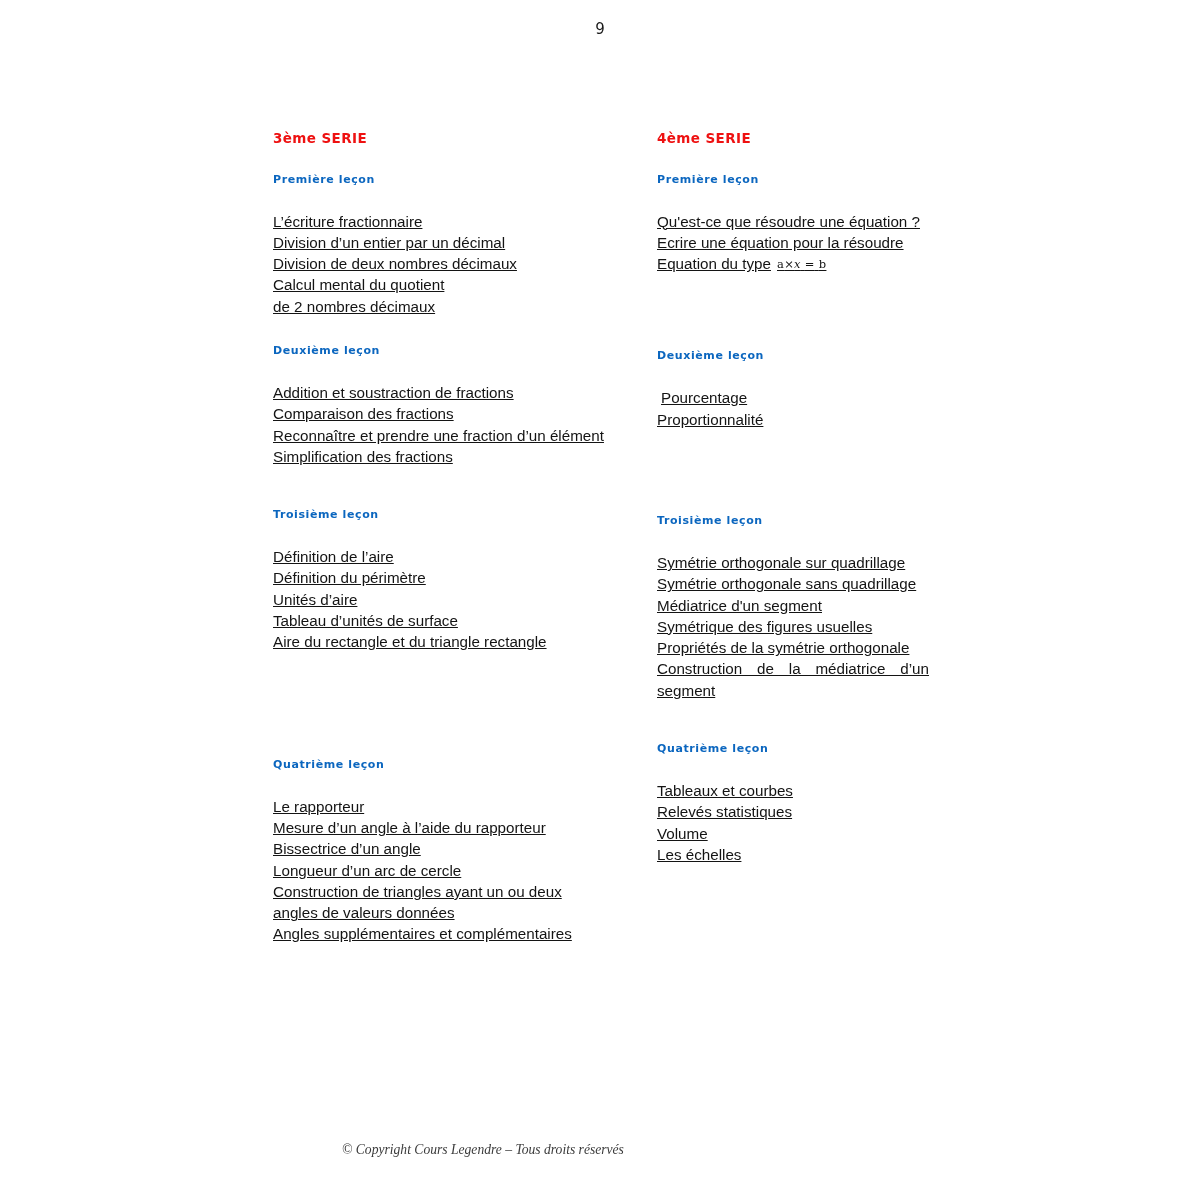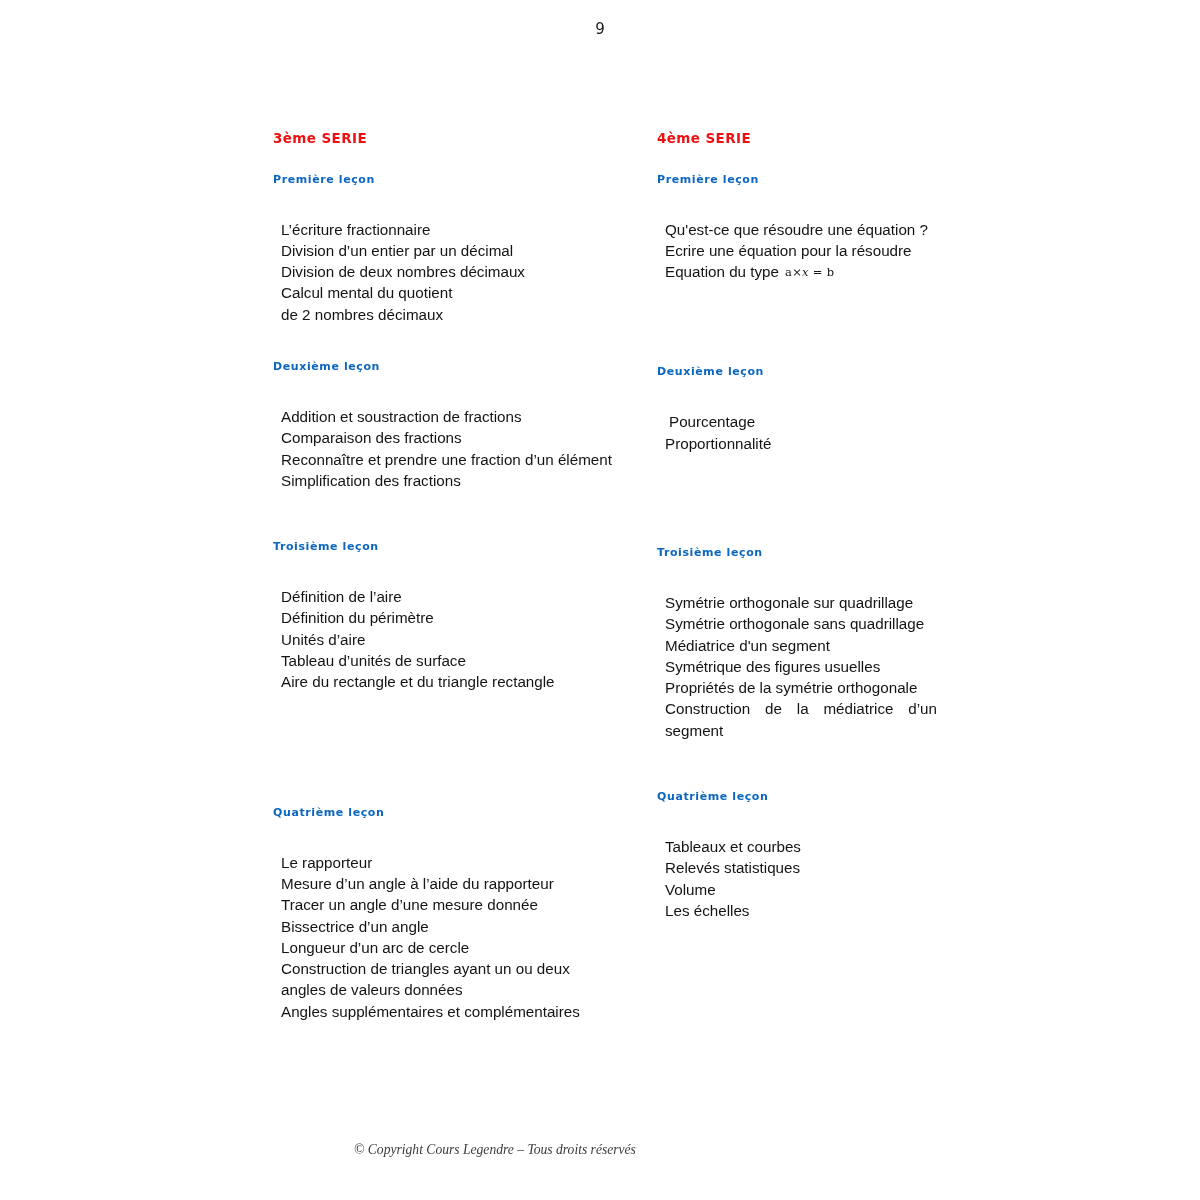--- a/index.html
+++ b/index.html
@@ -79,26 +79,27 @@
     font-size: 11px;
     letter-spacing: 0.6px;
     color: #0b66bf;
     line-height: 1;
     white-space: nowrap;
   }
 
   
   .lesson-items {
     list-style: none;
-    margin: 8px;
+    margin: 0;
     padding: 0;
     font-family: "Liberation Sans", sans-serif;
     font-size: 15.2px;
     color: #141414;
     line-height: 21.3px;
+    text-decoration: underline;
   }
   .lesson-items li {
     margin: 0;
     padding: 0;
     white-space: nowrap;
   }
   .lesson-items li.justify {
     white-space: normal;
     text-align: justify;
   }
@@ -124,21 +125,21 @@
   .gap-serie-to-lesson { height: 28px; }
   .gap-lesson-to-items { height: 26px; }
 
   .sp-1 { height: 28px; }
   .sp-2 { height: 42px; }
   .sp-3 { height: 43px; }
 
   
   .footer {
     position: absolute;
-    left: 16px;
+    left: 4px;
     bottom: 42px;
     width: 958px;
     text-align: center;
     font-family: "Liberation Serif", serif;
     font-style: italic;
     font-size: 13.6px;
     color: #3b3b3b;
   }
 </style>
 </head>
@@ -195,21 +196,20 @@
       </div>
 
       <div class="sp-3" style="height:106px"></div>
 
       <div class="blk">
         <div class="lesson-heading">Quatrième leçon</div>
         <div class="gap-lesson-to-items"></div>
         <ul class="lesson-items">
           <li>Le rapporteur</li>
           <li>Mesure d’un angle à l’aide du rapporteur</li>
-          <li>Tracer un angle d’une mesure donnée</li>
           <li>Bissectrice d’un angle</li>
           <li>Longueur d’un arc de cercle</li>
           <li>Construction de triangles ayant un ou deux</li>
           <li>angles de valeurs données</li>
           <li>Angles supplémentaires et complémentaires</li>
         </ul>
       </div>
 
     </div>
 

